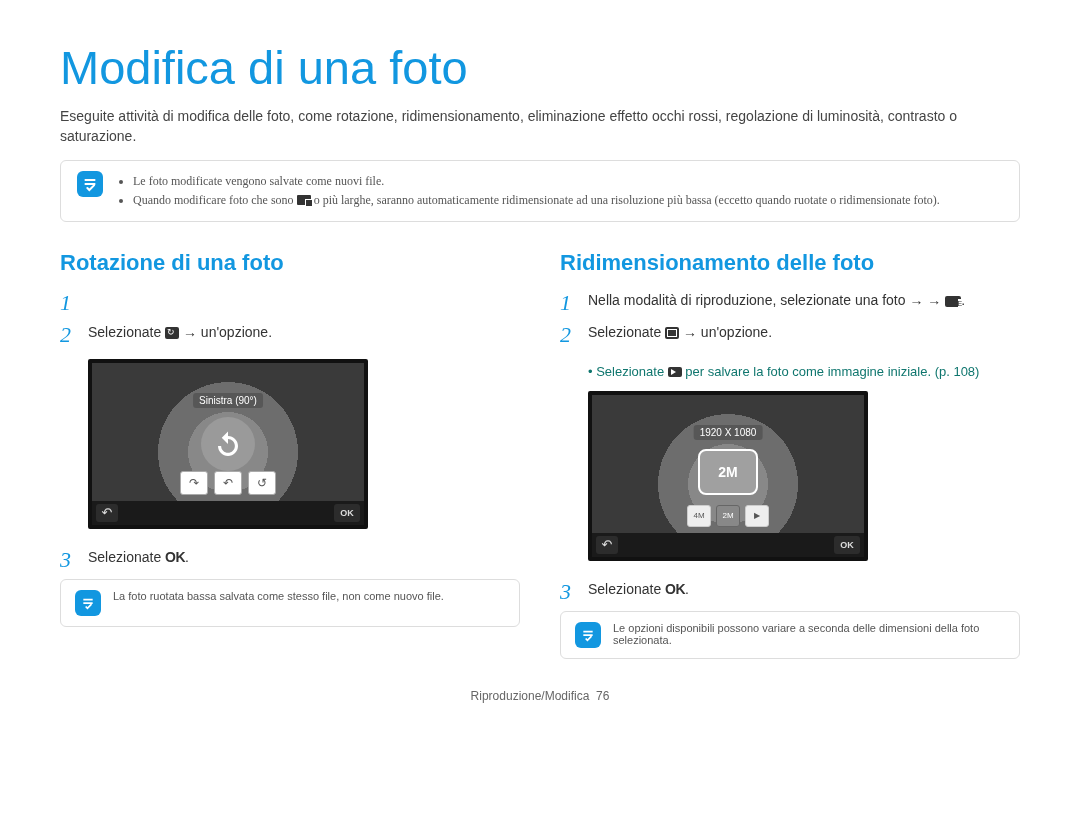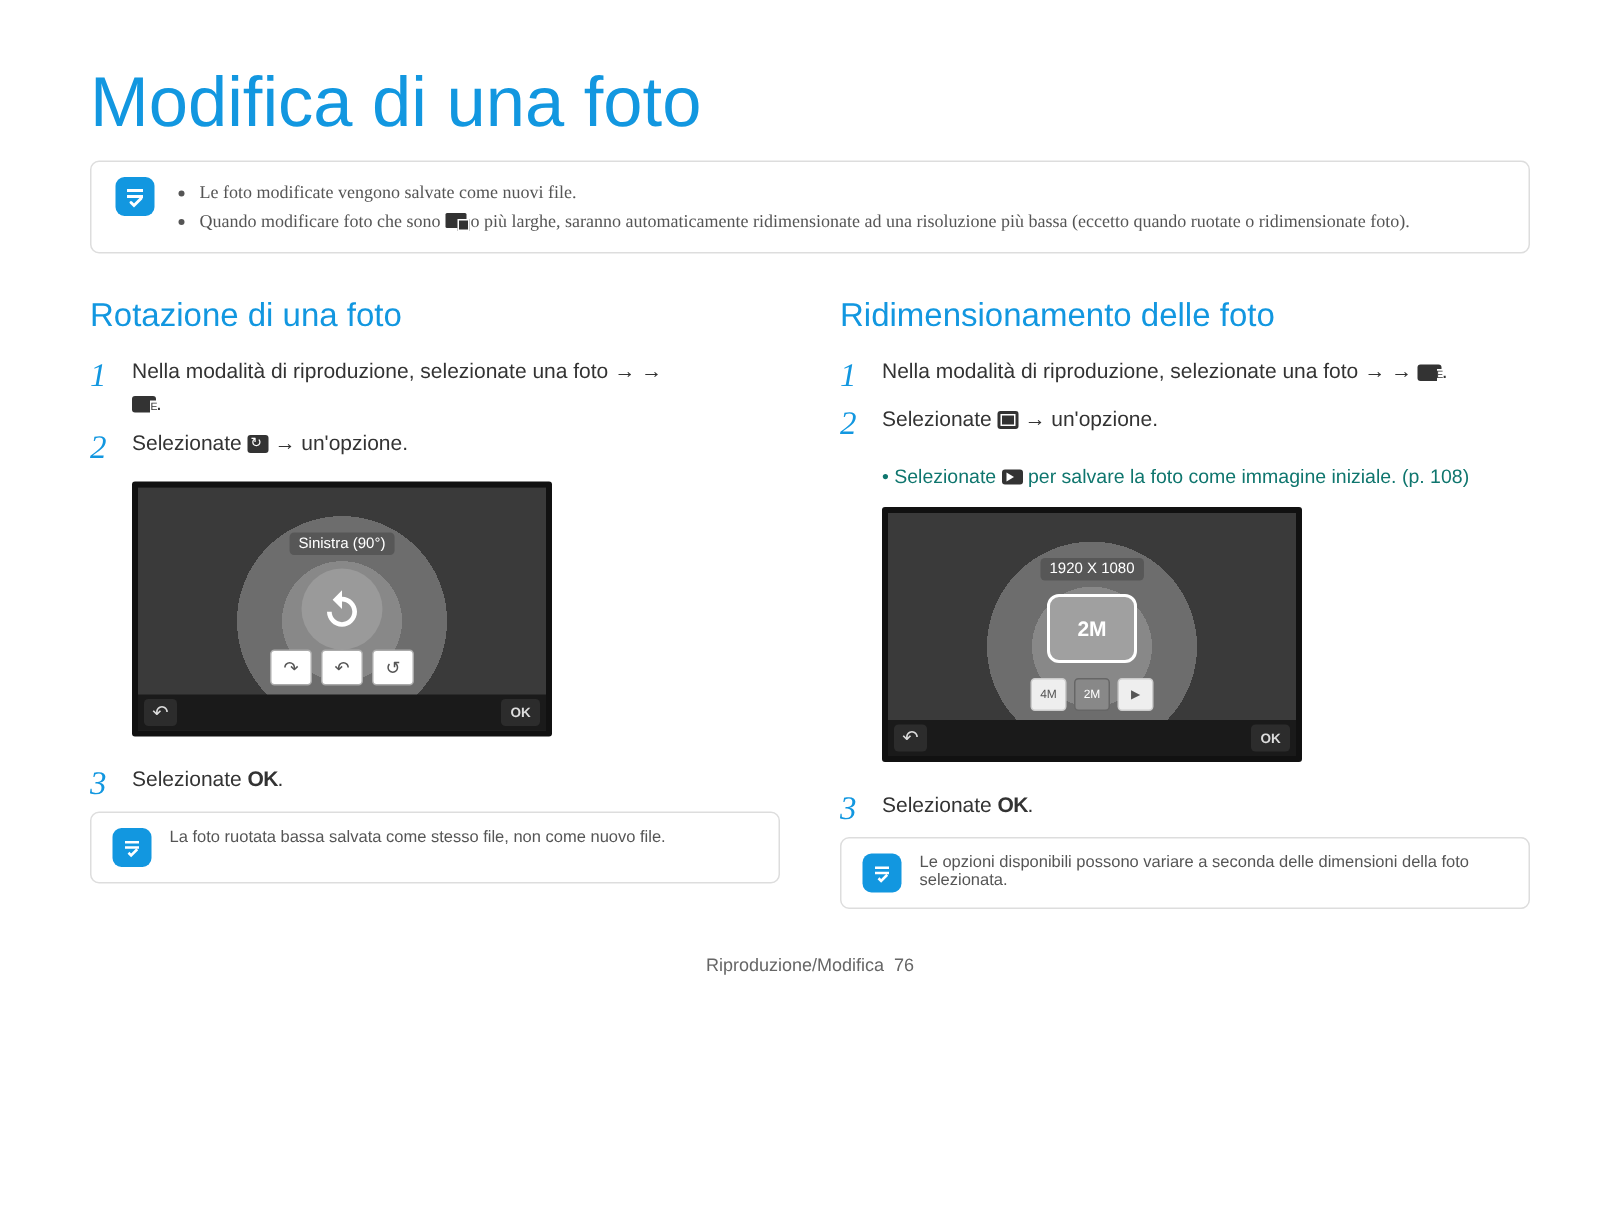--- a/index.html
+++ b/index.html
@@ -11,21 +11,21 @@
   .note-icon { width: 26px; height: 26px; border-radius: 6px; background: #1297e0; color: #fff; display: flex; align-items: center; justify-content: center; font-weight: bold; flex-shrink: 0; }
   .note-box ul { list-style: disc; margin-left: 16px; }
   .note-box li { margin: 2px 0; line-height: 1.4; font-family: Liberation Serif, serif; }
   .inline-icon { display: inline-block; width: 14px; height: 10px; background: #333; vertical-align: -1px; border-radius: 1px; position: relative; }
   .inline-icon.aspect::after { content:''; position:absolute; right:-2px; bottom:-2px; width:6px;height:6px; background:#333; border:1px solid #fff; }
   .inline-icon.start { width:14px;height:10px; background:#333; border-radius:2px; }
   .inline-icon.start::after{content:'';position:absolute;left:3px;top:2px;width:0;height:0;border-left:5px solid #fff;border-top:3px solid transparent;border-bottom:3px solid transparent;}
 
   .columns { display: flex; gap: 40px; margin-top: 28px; }
   .col { flex: 1; }
-  h2 { color: #1297e0; font-weight: 400; font-size: 22px; margin-bottom: 14px; }
+  h2 { color: #1297e0; font-weight: 700; font-size: 22px; margin-bottom: 14px; }
   .step { display: flex; gap: 10px; margin-bottom: 6px; }
   .num { color: #1297e0; font-size: 22px; font-style: italic; font-family: Georgia, serif; width: 18px; flex-shrink:0; line-height:1.2; }
   .step-body { font-size: 14px; color: #333; line-height: 1.5; }
   .arrow { font-family: Arial; }
   .ok-label { font-weight: bold; font-family: Arial; letter-spacing:-0.5px; }
   .sub-bullet { font-size: 13px; color: #0f766e; margin-left: 28px; margin-top:14px; line-height:1.4; }
 
   .screen { width: 280px; height: 170px; background: #222; border: 4px solid #111; border-radius: 2px; margin: 10px 0 18px 28px; position: relative; overflow:hidden; }
   .screen-inner { position:absolute; inset:0; background: radial-gradient(circle at 50% 55%, #888 0 40px, #6d6d6d 40px 70px, #3a3a3a 70px 100%);}
   .screen-title { position:absolute; top:30px; left:50%; transform:translateX(-50%); color:#fff; font-size:10px; background:rgba(0,0,0,.2); padding:2px 6px; border-radius:3px;}
@@ -48,20 +48,21 @@
   .icon-rotate::after{content:'↻';position:absolute;color:#fff;font-size:9px;left:2px;top:-1px;}
   .icon-resize::after{content:'';position:absolute;inset:2px;border:1px solid #fff;}
   .icon-edit-e{ width:16px;height:11px; background:#333;}
   .icon-edit-e::after{content:'E';position:absolute;right:-1px;bottom:-3px;font-size:7px;color:#333;background:#fff;}
 </style>
 </head>
 <body>
 
 <div class="page">
   <h1>Modifica di una foto</h1>
+  <p class="intro">Eseguite attività di modifica delle foto, come rotazione, ridimensionamento, eliminazione effetto occhi rossi, regolazione di luminosità, contrasto o saturazione.</p>
 
   <div class="note-box">
     <div class="note-icon">
       <svg width="16" height="16" viewBox="0 0 24 24" fill="none" stroke="#fff" stroke-width="3">
           <path d="M4 6h16M4 12h16"></path>
           <path d="M8 18l3 3 7-7" stroke-linecap="round"></path>
         </svg>
     </div>
     <ul>
       <li>Le foto modificate vengono salvate come nuovi file.</li>
@@ -71,24 +72,20 @@
     </ul>
   </div>
 
   <div class="columns">
 
     <div class="col">
       <h2>Rotazione di una foto</h2>
 
       <div class="step">
         <div class="num">1</div>
-        <div class="step-body">
-          <span>Nella modalità di riproduzione, selezionate una foto → </span><span class="arrow">→</span>
-          <br><span class="icon-edit-e"></span>.
-        </div>
       </div>
 
       <div class="step">
         <div class="num">2</div>
         <div class="step-body">
           <span>Selezionate </span><span class="icon-rotate"></span><span> → un'opzione.</span>
         </div>
       </div>
 
       <div class="screen">

